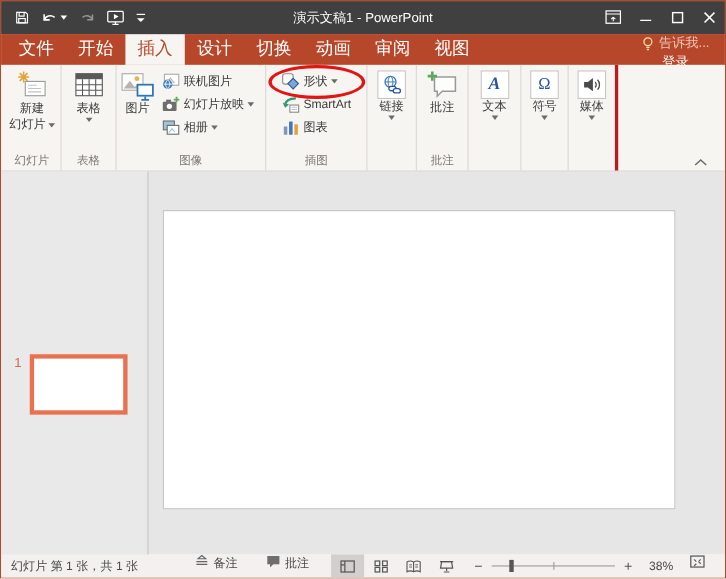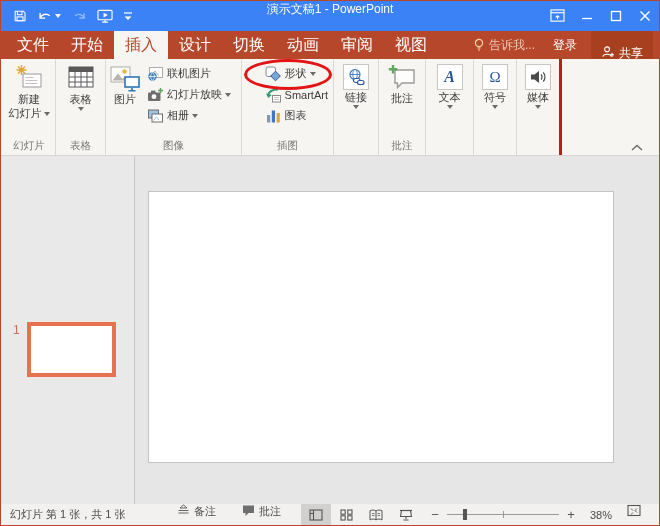--- a/index.html
+++ b/index.html
@@ -1,33 +1,33 @@
 <!DOCTYPE html>
 <html><head>
 <meta charset="utf-8">
 <style>
   * { margin:0; padding:0; box-sizing:border-box; }
   html,body { width:660px; height:526px; }
   body { font-family:"Liberation Sans","DejaVu Sans",sans-serif; font-size:12px; overflow:hidden; }
   .window { width:660px; height:526px; border:1px solid #B7472A; background:#F6F5F2; display:flex; flex-direction:column; position:relative; }
 
   
-  .titlebar { height:30px; background:#3b82f6; display:flex; position:relative; flex:none; }
+  .titlebar { height:30px; background:#404040; display:flex; align-items:center; position:relative; flex:none; }
   .qat { display:flex; align-items:center; gap:7px; padding-left:10px; }
   .qat-btn { display:flex; align-items:center; gap:2px; background:none; border:none; cursor:pointer; padding:2px; }
   .dim { opacity:.45; }
   .title-text { position:absolute; left:50%; transform:translateX(-50%); color:#fff; font-size:12px; white-space:nowrap; }
   .win-controls { margin-left:auto; display:flex; height:30px; }
   .win-btn { width:29px; height:30px; display:flex; align-items:center; justify-content:center; background:none; border:none; cursor:pointer; }
 
   
   .tabrow { height:28px; background:#B7472A; display:flex; align-items:stretch; padding-left:5px; flex:none; }
   .tab { color:#fff; border:none; background:none; padding:0 11px; font-size:16px; line-height:28px; cursor:pointer; white-space:nowrap; }
   .tab.active { background:#F6F5F2; color:#B7472A; }
-  .tab-right { margin-left:auto; display:flex; align-items:center; padding-right:6px; }
+  .tab-right { margin-left:auto; display:flex; align-items:center; padding-right:6px;flex-direction:column; }
   .tellme { display:flex; align-items:center; gap:4px; color:#EFC5B6; background:none; border:none; font-size:12px; padding:0 8px; cursor:pointer; }
   .signin { color:#fff; background:none; border:none; font-size:12px; padding:0 10px; cursor:pointer; }
   .share { display:flex; gap:4px; color:#fff; background:#A8401F; border:none; font-size:12px; padding:14px 10px; height:24px; border-radius:2px; margin-left:4px; cursor:pointer; }
 
   
   .ribbon { height:97px; background:#F6F5F2; border-bottom:1px solid #D8D4D0; display:flex; align-items:stretch; padding-left:2px; position:relative; flex:none; }
   .rgroup { display:flex; flex-direction:column; align-items:center; border-right:1px solid #DCD8D4; padding:3px 1px 0 1px; position:relative; }
   .rgroup-content { flex:1; display:flex; width:100%; justify-content:center; }
   .glabel { font-size:10.5px; color:#7B7672; text-align:center; padding:1px 0 2px 0; white-space:nowrap; }
   .bigbtn { background:none; border:none; display:flex; flex-direction:column; align-items:center; cursor:pointer; padding:2px 3px; gap:1px; }
@@ -281,21 +281,21 @@
             <span>相册</span>
             <span class="caret"></span>
           </button>
         </div>
       </div>
       <div class="glabel">图像</div>
     </div>
 
     <div class="rgroup" style="width:92px">
       <div class="annotation-ellipse" style="left:2px; top:0px; position:absolute; width:88px; height:31px;"></div>
-      <div class="rgroup-content" style="justify-content:flex-end">
+      <div class="rgroup-content" style="justify-content:center">
         <div class="smallcol">
           <button class="smallbtn">
             <span>
                 <svg width="17" height="16" viewBox="0 0 17 16">
                   <rect x="1" y="1" width="9.5" height="9.5" rx="2" fill="#fff" stroke="#8A8A8A"></rect>
                   <path d="M10.5 5.2l4.8 4.8-4.8 4.8-4.8-4.8z" fill="#7BA7D7" stroke="#2B579A"></path>
                 </svg>
               </span>
             <span>形状</span>
             <span class="caret"></span>

